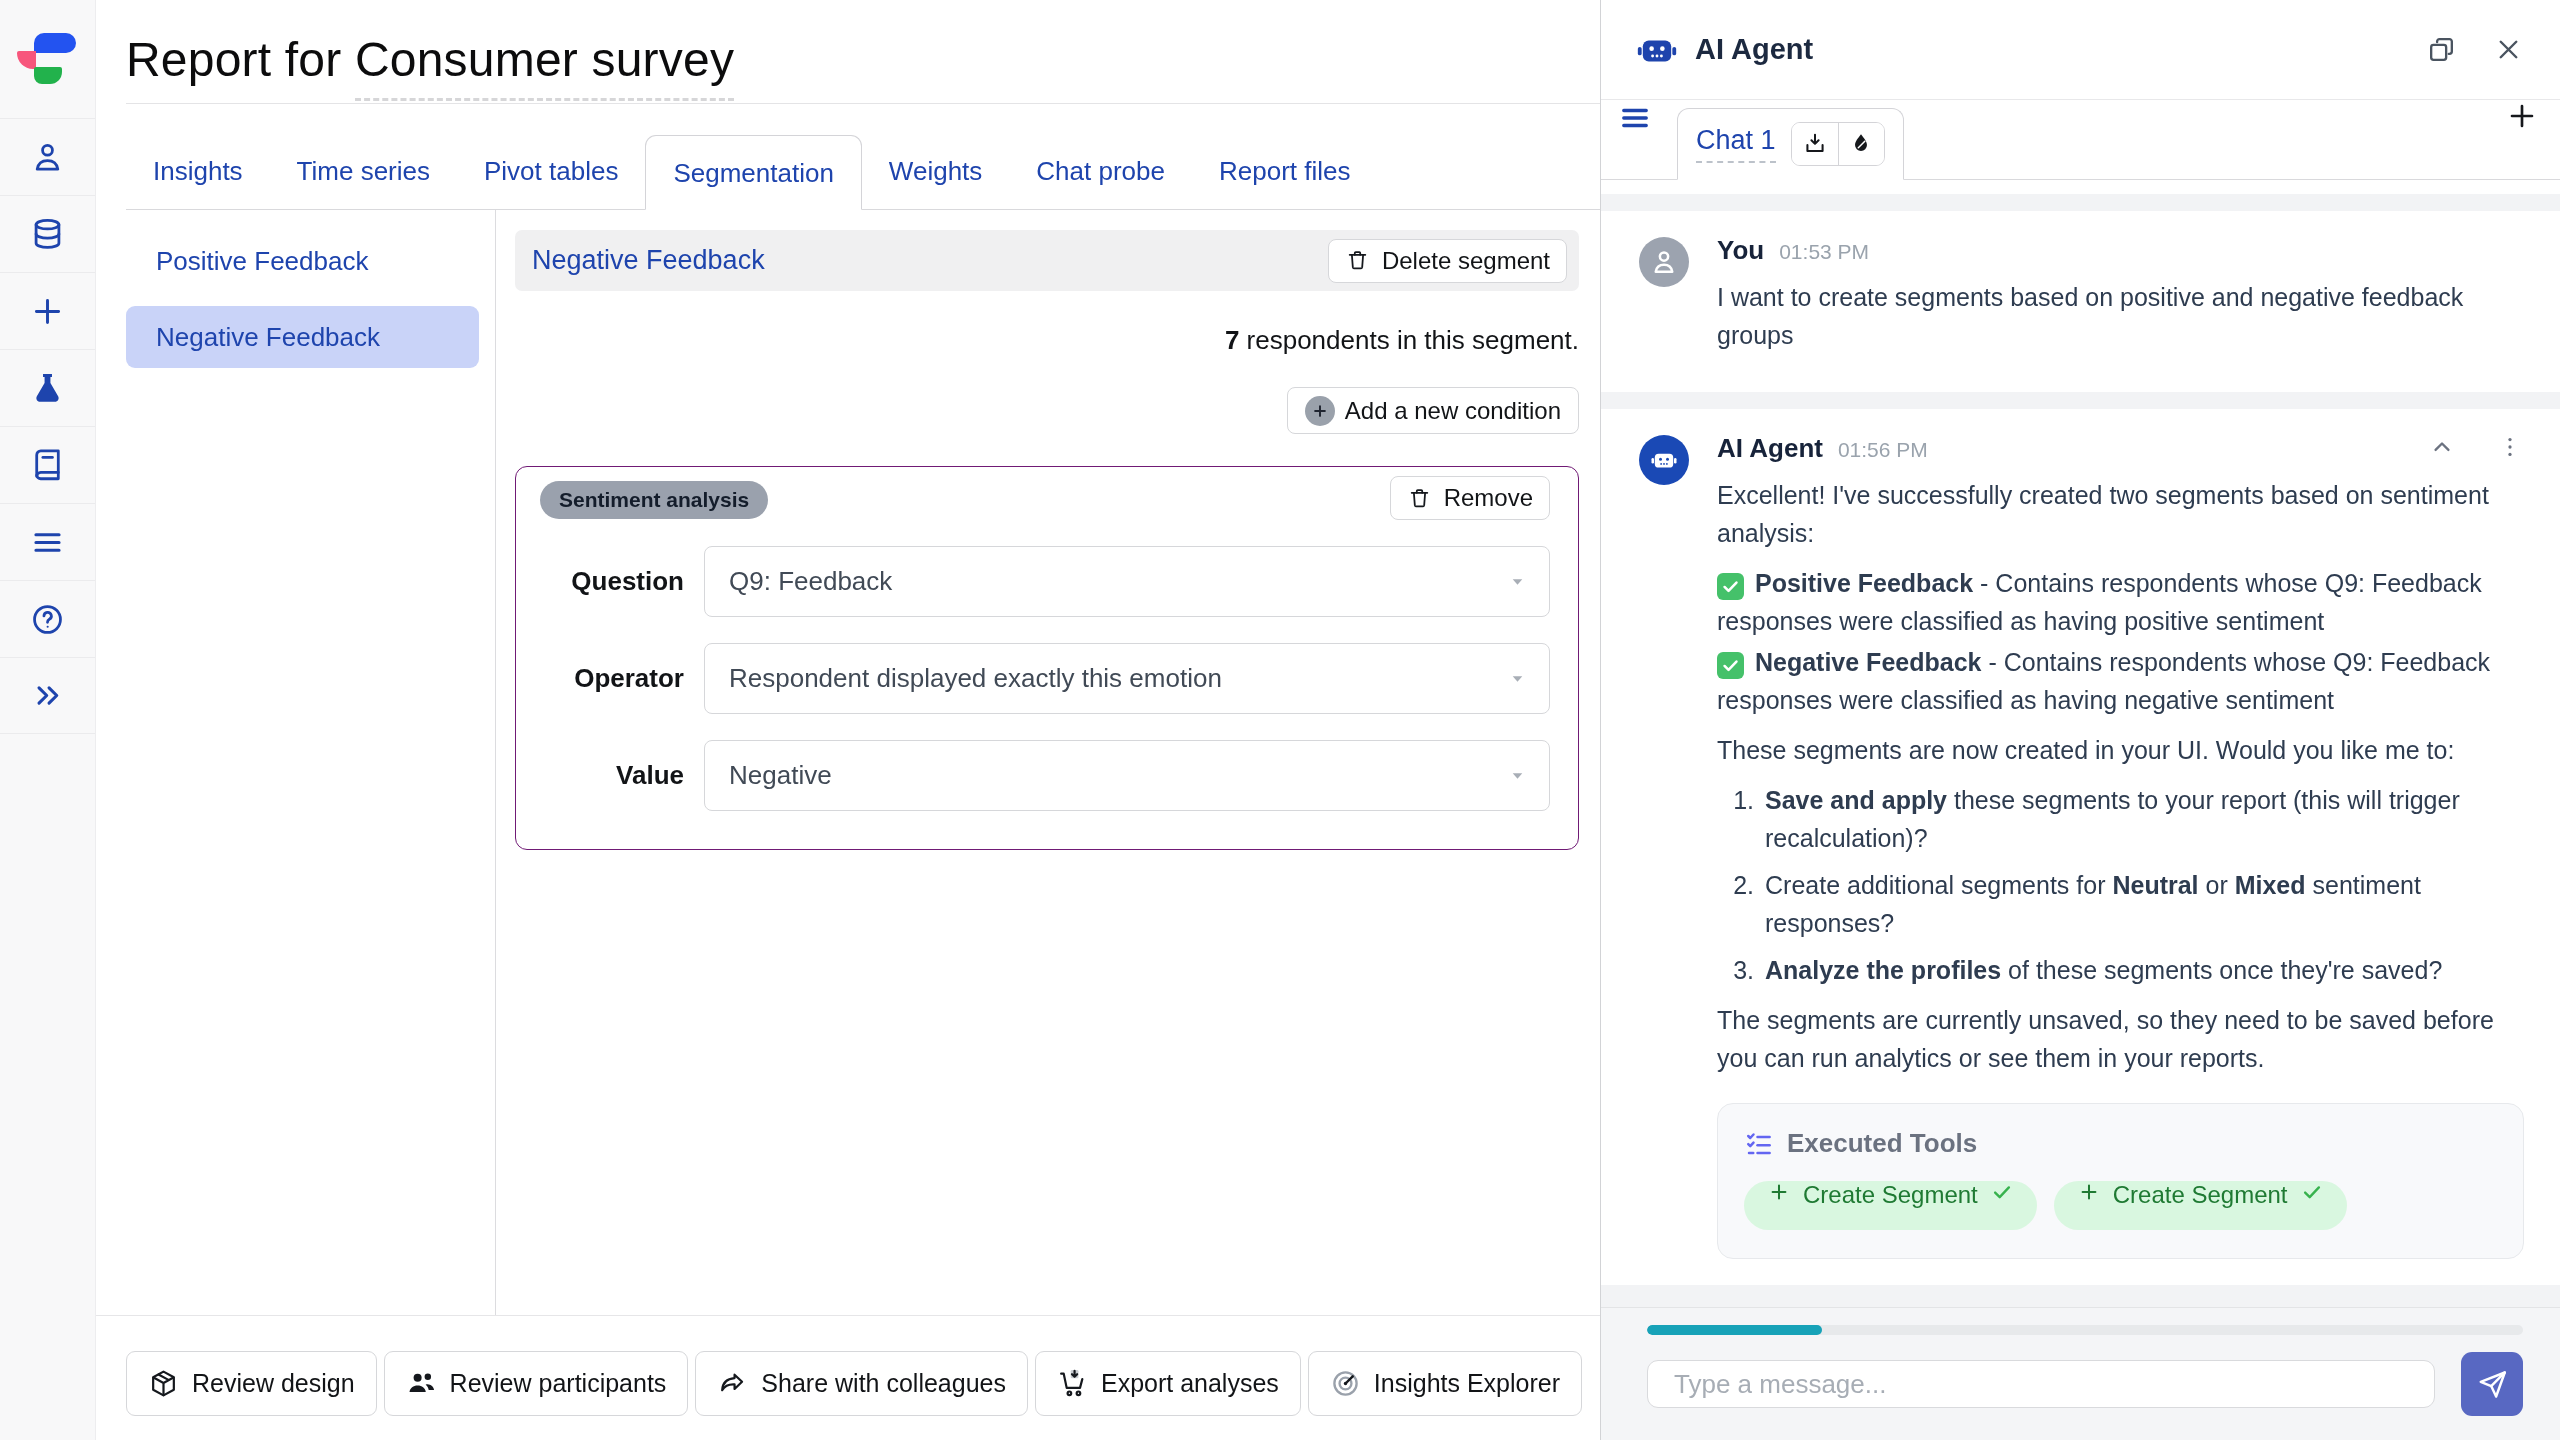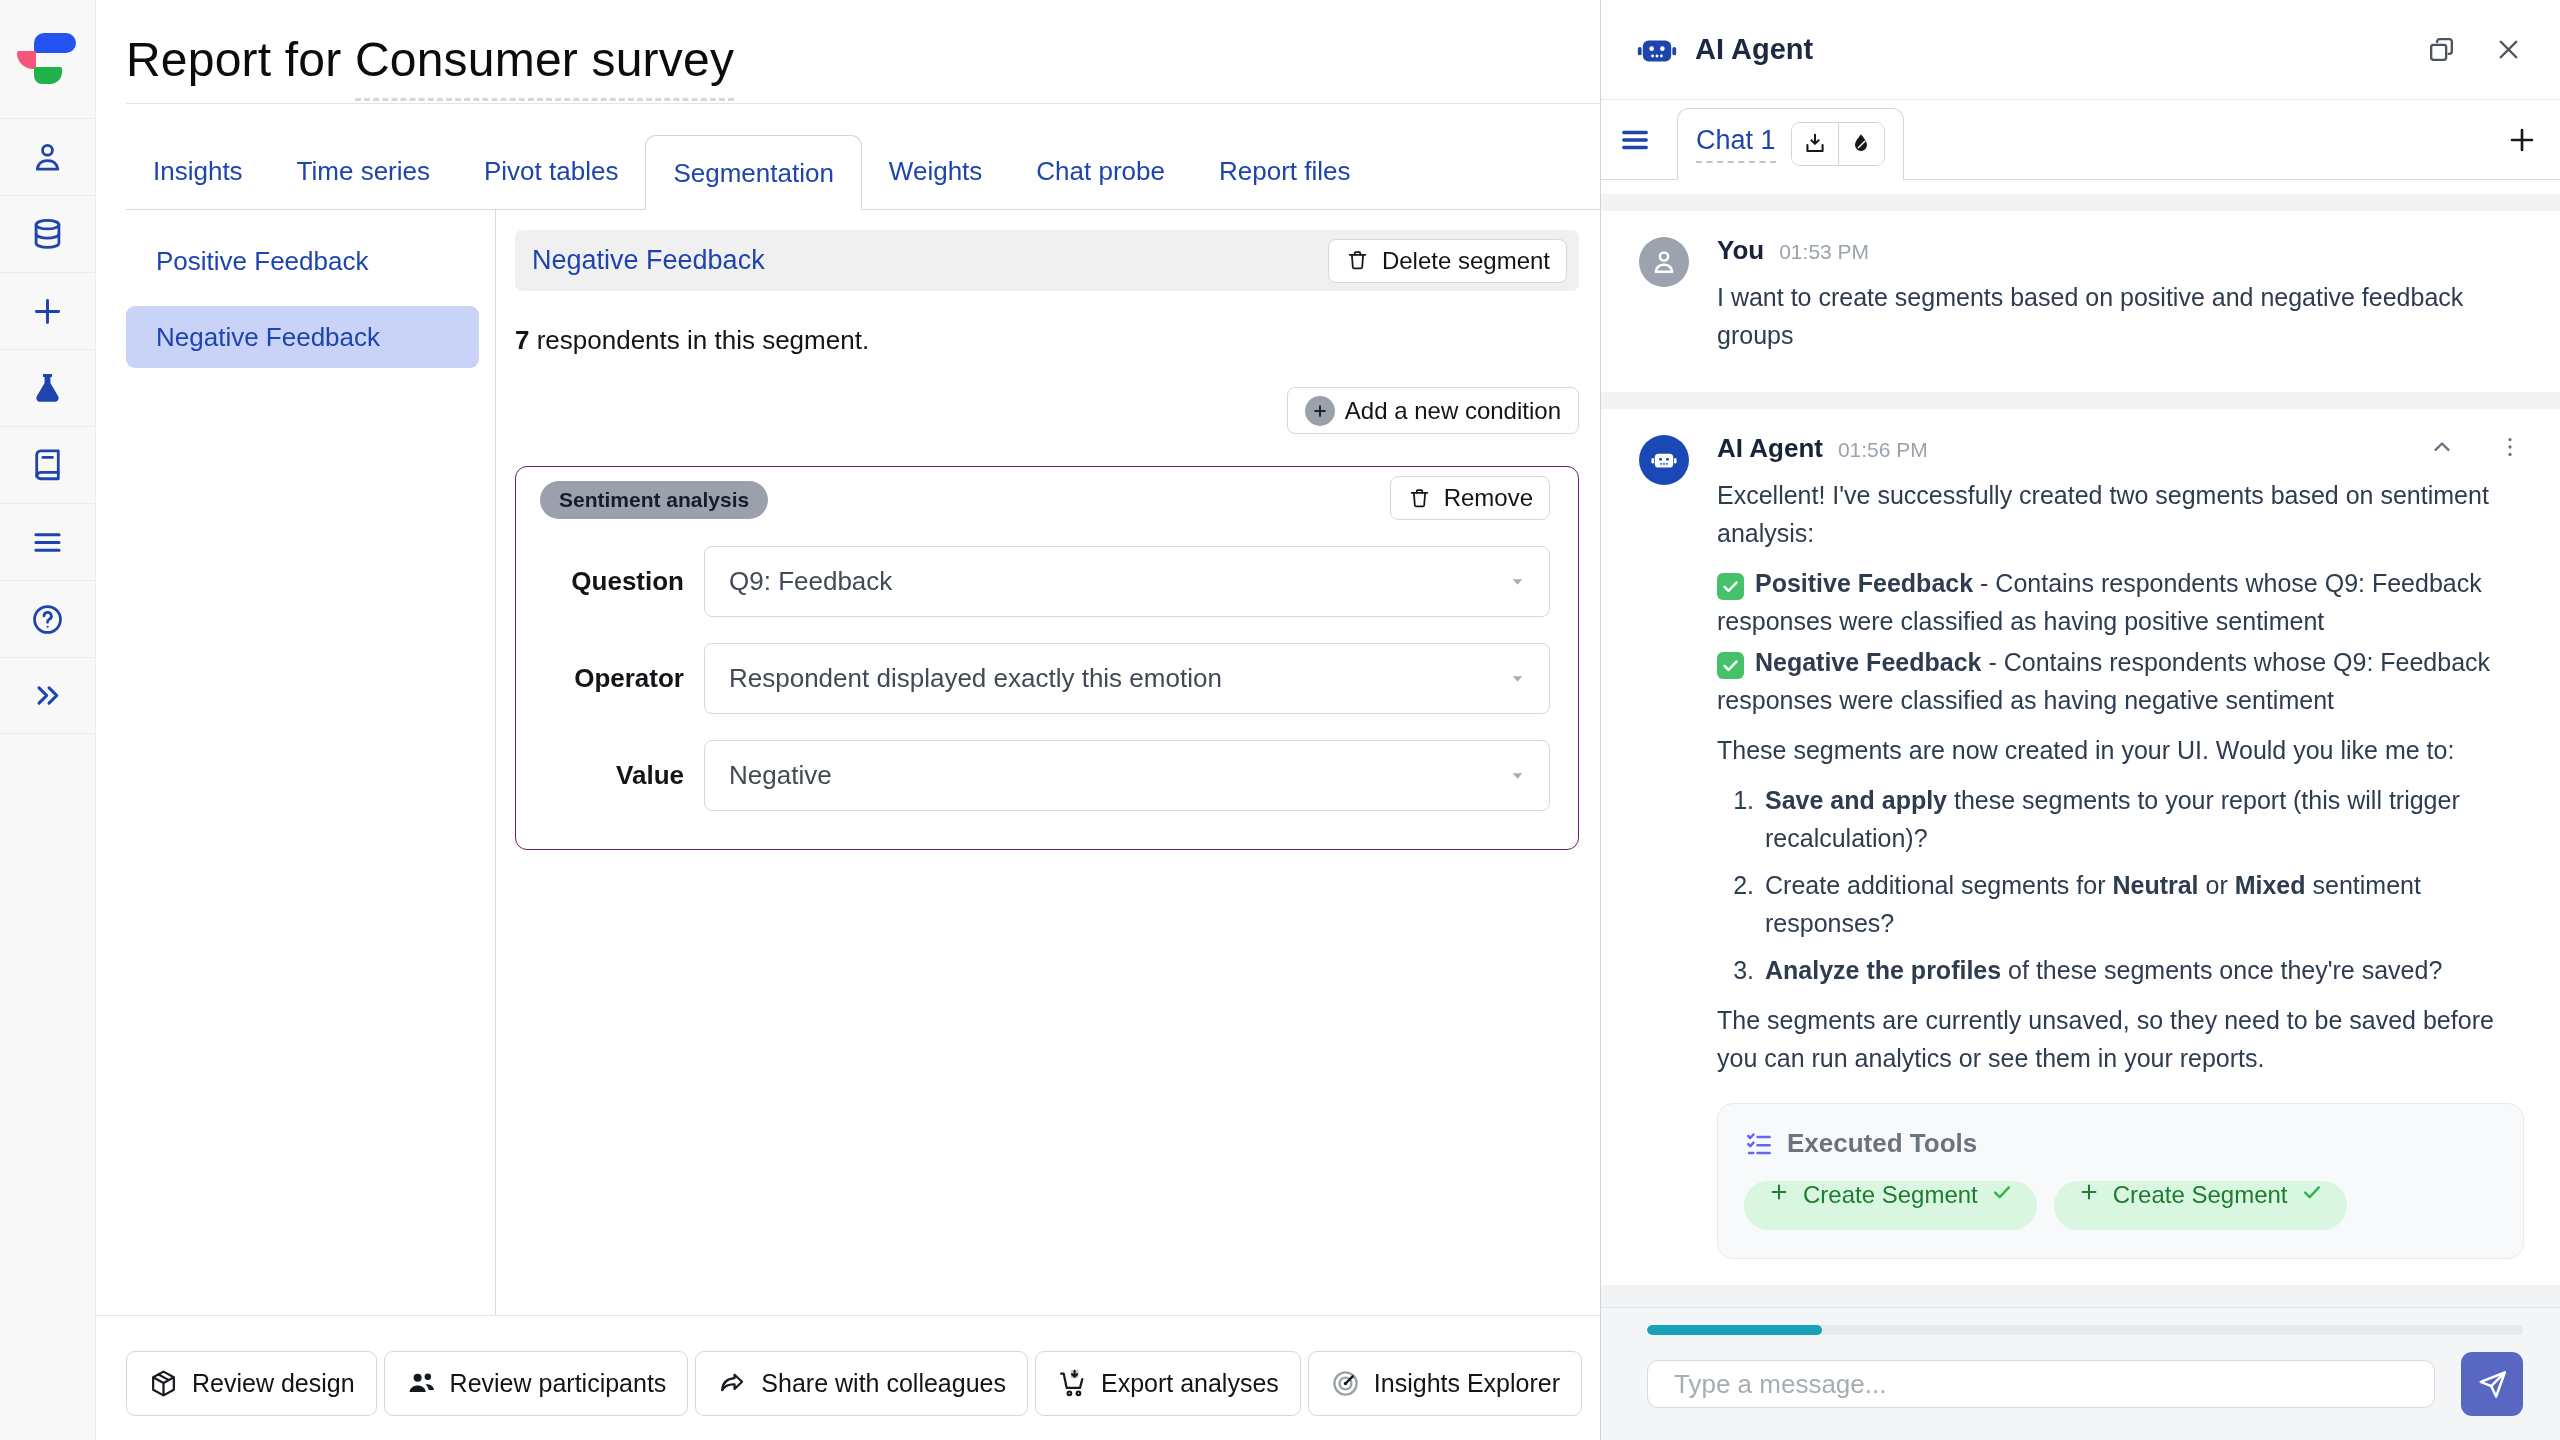--- a/index.html
+++ b/index.html
@@ -31,21 +31,21 @@
   .segment-list { width:369px; flex:none; padding-top:20px; }
   .segment-item { height:62px; line-height:62px; margin:0 16px 14px 0; padding:0 30px; border-radius:9px; font-size:26px; color:#1e44ad; cursor:pointer; white-space:nowrap; overflow:hidden; }
   .segment-item.selected { background:#c9d3f8; }
 
   .segment-detail { flex:1; min-width:0; border-left:1px solid #dcdcdf; padding:20px 21px 0 19px; overflow:hidden; }
   .detail-header { background:#f0f0f1; border-radius:7px; height:61px; display:flex; align-items:center; justify-content:space-between; padding:0 12px 0 17px; }
   .detail-title { color:#1e44ad; font-size:27px; }
   .btn { display:inline-flex; align-items:center; gap:12px; background:#fff; border:1px solid #d6d7da; border-radius:8px; font-size:24px; color:#121417; cursor:pointer; font-family:inherit; }
   .btn svg { flex:none; }
   .delete-btn, .remove-btn { height:44px; padding:0 16px; }
-  .respondents { margin-top:34px; font-size:26px; color:#121417; }
+  .respondents { margin-top:34px; font-size:26px; color:#121417;text-align:right; }
   .respondents b { font-weight:700; }
   .add-cond-row { display:flex; justify-content:flex-end; margin-top:31px; }
   .add-cond-btn { height:47px; padding:0 17px; gap:10px; }
   .plus-circle { width:30px; height:30px; border-radius:50%; background:#9aa1ab; display:inline-flex; align-items:center; justify-content:center; color:#1f2430; }
 
   .condition-card { margin-top:32px; border:1px solid #701a75; border-radius:12px; background:#fff; padding:9px 28px 38px 24px; }
   .cond-top { display:flex; align-items:flex-start; justify-content:space-between; }
   .type-badge { background:#9aa1ad; color:#141d2b; font-weight:700; font-size:21px; padding:7px 19px; border-radius:999px; margin-top:5px; white-space:nowrap; }
   .cond-row { display:flex; align-items:center; margin-top:26px; }
   .cond-row:first-of-type { margin-top:22px; }
@@ -58,21 +58,21 @@
   .tool-btn svg { width:31px; height:31px; }
 
   
   .ai-panel { width:960px; flex:none; border-left:1px solid #d2d3d6; background:#fff; display:flex; flex-direction:column; }
   .ai-header { height:100px; flex:none; display:flex; align-items:center; padding:0 36px 0 33px; border-bottom:1px solid #e8e8ea; }
   .ai-header .robot { width:46px; height:46px; }
   .ai-title { font-size:29px; font-weight:700; color:#1c2940; margin-left:15px; }
   .win-icons { margin-left:auto; display:flex; align-items:center; gap:36px; color:#4a5460; }
   .win-icons svg { width:31px; height:31px; cursor:pointer; }
 
-  .ai-tabbar { height:80px; flex:none; display:flex; align-items:center; padding:0 22px 0 16px; border-bottom:1px solid #d9d9dc; }
+  .ai-tabbar { height:80px; flex:none; display:flex; padding:0 22px 0 16px; border-bottom:1px solid #d9d9dc; }
   .ham { color:#1e44ad; cursor:pointer; display:flex; }
   .ham svg { width:36px; height:36px; }
   .chat-tab { align-self:flex-end; height:72px; margin-bottom:-1px; margin-left:24px; background:#fff; border:1px solid #d4d4d8; border-bottom:1px solid #fff; border-radius:12px 12px 0 0; display:flex; align-items:center; padding:0 18px; gap:15px; cursor:pointer; }
   .chat-tab-label { color:#1e44ad; font-size:27px; border-bottom:2px dashed #bcc2ca; padding-bottom:5px; }
   .tab-icon-group { display:flex; border:1px solid #d4d4d8; border-radius:9px; overflow:hidden; }
   .tab-icon-btn { width:46px; height:42px; display:flex; align-items:center; justify-content:center; color:#16181c; cursor:pointer; background:#fff; }
   .tab-icon-btn + .tab-icon-btn { border-left:1px solid #d4d4d8; }
   .tab-icon-btn svg { width:26px; height:26px; }
   .add-chat { margin-left:auto; color:#16181c; cursor:pointer; display:flex; }
   .add-chat svg { width:32px; height:32px; }

